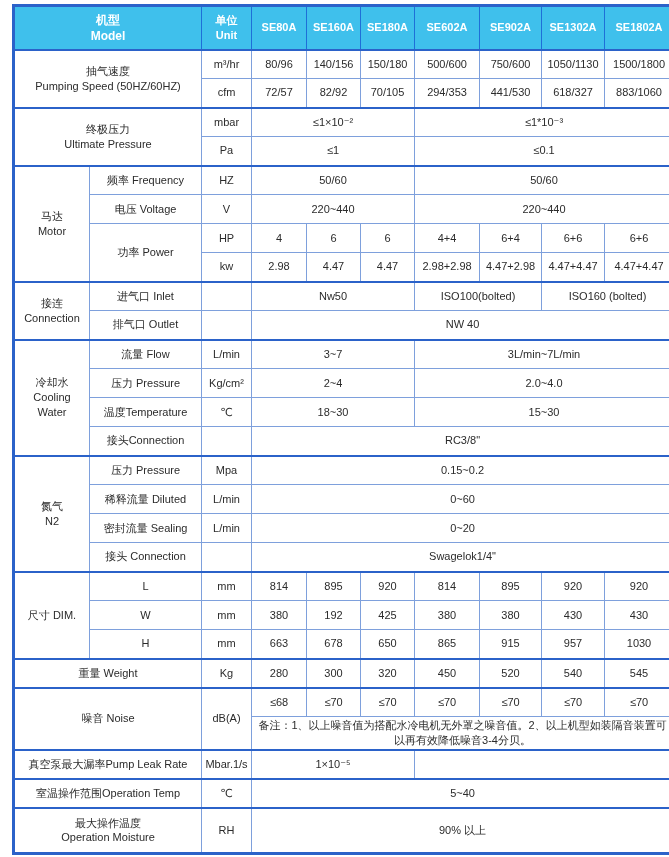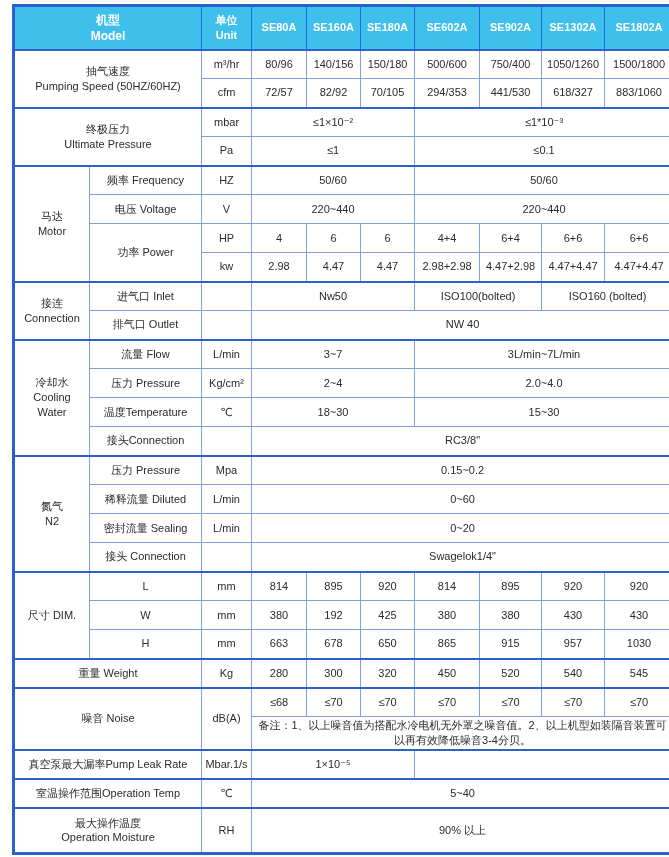--- a/index.html
+++ b/index.html
@@ -93,22 +93,22 @@
       </thead>
       <tbody>
         <tr>
           <td colspan="2" rowspan="2" class="g">抽气速度
 Pumping Speed (50HZ/60HZ)</td>
           <td class="u">m³/hr</td>
           <td class="v">80/96</td>
           <td class="v">140/156</td>
           <td class="v">150/180</td>
           <td class="v">500/600</td>
-          <td class="v">750/400</td>
-          <td class="v">1050/1260</td>
+          <td class="v">750/600</td>
+          <td class="v">1050/1130</td>
           <td class="v">1500/1800</td>
         </tr>
         <tr>
           <td class="u">cfm</td>
           <td class="v">72/57</td>
           <td class="v">82/92</td>
           <td class="v">70/105</td>
           <td class="v">294/353</td>
           <td class="v">441/530</td>
           <td class="v">618/327</td>

